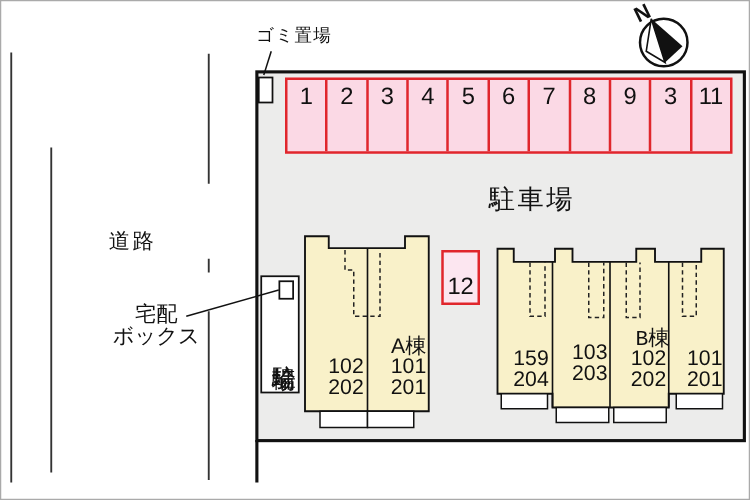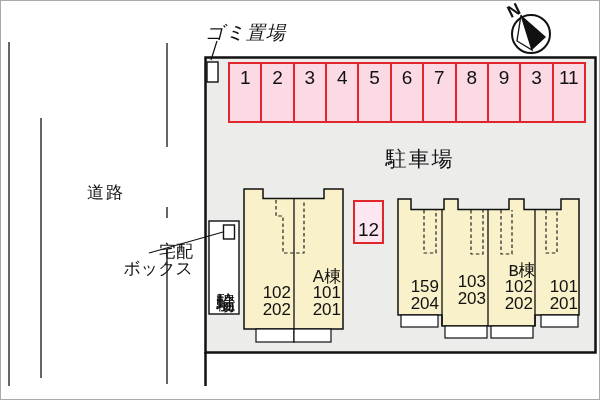--- a/index.html
+++ b/index.html
@@ -18,23 +18,23 @@
   .stair    { fill:none; stroke:#222; stroke-width:1.2; stroke-dasharray:3.5 2.6; }
   .balc     { fill:#fff; stroke:#111; stroke-width:1.2; }
   .whitebox { fill:#fff; stroke:#111; stroke-width:1.4; }
   .ptr      { stroke:#111; stroke-width:1.2; }
   .cmp-c    { fill:#fff; stroke:#111; stroke-width:2; }
   .ndl-w    { fill:#fff; stroke:#111; stroke-width:1.3; }
   .ndl-b    { fill:#111; }
   
   .label { position:absolute; white-space:nowrap; }
   .lbl-road    { left:80px;  top:180px; width:50px; text-align:center; font-size:17px; letter-spacing:2px; }
-  .lbl-pk      { left:379px; top:144px; width:80px; text-align:center; font-size:21px; letter-spacing:2px; }
-  .lbl-gomi    { left:204px; top:19px;  font-size:19px; letter-spacing:1px;font-style:italic; }
-  .lbl-takuhai { left:84px;  top:242px; width:80px; text-align:right; font-size:17px; line-height:17px;margin-left:28px; }
+  .lbl-pk      { left:379px; top:144px; width:80px; text-align:right; font-size:21px; letter-spacing:2px; }
+  .lbl-gomi    { left:204px; top:19px;  font-size:14px; letter-spacing:1px; }
+  .lbl-takuhai { left:84px;  top:242px; width:80px; text-align:center; font-size:17px; line-height:17px; }
   .lbl-north   { left:507px; top:0;     font-size:17px; font-weight:bold; transform:rotate(-26deg); }
   .vtext { position:absolute; left:208px; top:243px; width:30px; height:68px;
            writing-mode:vertical-rl; text-orientation:upright; font-size:19px;
            letter-spacing:1px; display:flex; justify-content:center; }
   
   .prow { position:absolute; left:227px; top:61px; width:358px; height:61px;
           display:flex; box-sizing:border-box; border:2px solid var(--parking-border);
           background:var(--parking-fill); }
   .prow .cell { flex:1; text-align:center; font-size:19px; padding-top:3px; box-sizing:border-box; }
   .prow .cell + .cell { border-left:2px solid var(--parking-border); }

